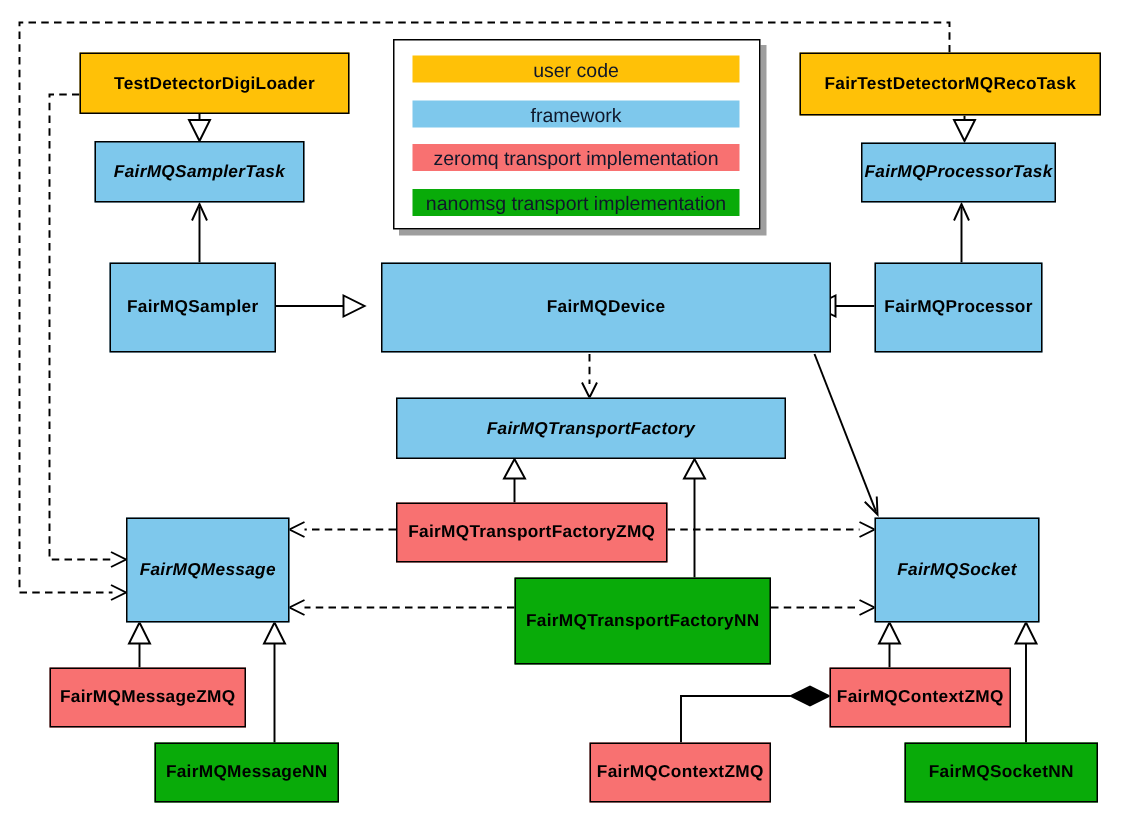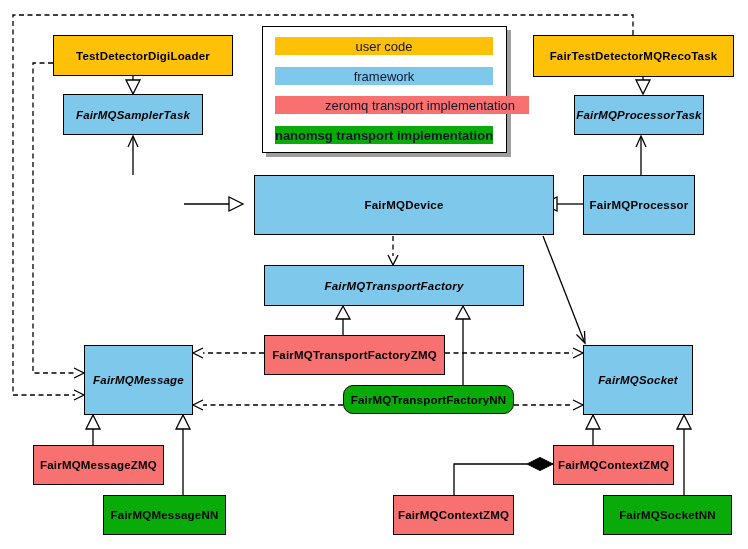--- a/index.html
+++ b/index.html
@@ -23,40 +23,40 @@
   
   #n-tddl  {left:53px; top:35px; width:180px;height:41px;}
   #n-ftdmrt{left:533px;top:35px; width:201px;height:42px;}
   #n-fmqst {left:63px; top:94px; width:140px;height:41px;}
   #n-fmqpt {left:574px;top:95px; width:130px;height:40px;}
   #n-fmqs  {left:73px; top:175px;width:111px;height:60px;}
   #n-fmqd  {left:254px;top:175px;width:300px;height:60px;}
   #n-fmqp  {left:583px;top:175px;width:112px;height:60px;}
   #n-fmqtf {left:264px;top:265px;width:260px;height:41px;}
   #n-fmqtfz{left:264px;top:335px;width:181px;height:40px;}
-  #n-fmqtfn{left:343px;top:385px;width:171px;height:29px;border-radius:10px;}
+  #n-fmqtfn{left:343px;top:385px;width:171px;height:58px;}
   #n-fmqm  {left:84px; top:345px;width:109px;height:70px;}
   #n-fmqso {left:583px;top:345px;width:110px;height:70px;}
   #n-fmqmz {left:33px; top:445px;width:131px;height:40px;}
   #n-fmqmn {left:103px;top:495px;width:123px;height:40px;}
   #n-fmqsz {left:553px;top:445px;width:121px;height:40px;}
   #n-fmqcz {left:393px;top:495px;width:121px;height:40px;}
   #n-fmqsn {left:603px;top:495px;width:129px;height:40px;}
   
   #legend{
     position:absolute;z-index:2;left:262px;top:26px;width:245px;height:127px;
     background:#fff;border:1.5px solid #000;box-sizing:border-box;
     box-shadow:4px 4px 0 #9e9e9e;
   }
   .lg-bar{
     position:absolute;left:12px;width:218px;height:18px;
     display:flex;align-items:center;justify-content:center;
     font-size:13px;color:#0f172a;white-space:nowrap;
   }
-  #lg0{top:10px;} #lg1{top:40px;} #lg2{top:69px;padding-left:36px;} #lg3{top:99px;font-weight:bold;}
+  #lg0{top:10px;} #lg1{top:40px;} #lg2{top:69px;} #lg3{top:99px;}
   
   .ln{stroke:#000;stroke-width:1.3;fill:none;}
   .dash{stroke-dasharray:5,3.5;}
   .tri{fill:#fff;stroke:#000;stroke-width:1.3;}
   .dia{fill:#000;stroke:#000;stroke-width:1;}
 </style>
 </head>
 <body>
 
 <div id="canvas">
@@ -173,20 +173,21 @@
     <div id="lg0" class="lg-bar user">user code</div>
     <div id="lg1" class="lg-bar framework">framework</div>
     <div id="lg2" class="lg-bar zmq">zeromq transport implementation</div>
     <div id="lg3" class="lg-bar nn">nanomsg transport implementation</div>
   </div>
 
   <div id="n-tddl" class="node user">TestDetectorDigiLoader</div>
   <div id="n-ftdmrt" class="node user">FairTestDetectorMQRecoTask</div>
   <div id="n-fmqst" class="node framework abstract">FairMQSamplerTask</div>
   <div id="n-fmqpt" class="node framework abstract">FairMQProcessorTask</div>
+  <div id="n-fmqs" class="node framework">FairMQSampler</div>
   <div id="n-fmqd" class="node framework">FairMQDevice</div>
   <div id="n-fmqp" class="node framework">FairMQProcessor</div>
   <div id="n-fmqtf" class="node framework abstract">FairMQTransportFactory</div>
   <div id="n-fmqtfz" class="node zmq">FairMQTransportFactoryZMQ</div>
   <div id="n-fmqtfn" class="node nn">FairMQTransportFactoryNN</div>
   <div id="n-fmqm" class="node framework abstract">FairMQMessage</div>
   <div id="n-fmqso" class="node framework abstract">FairMQSocket</div>
   <div id="n-fmqmz" class="node zmq">FairMQMessageZMQ</div>
   <div id="n-fmqmn" class="node nn">FairMQMessageNN</div>
   <div id="n-fmqsz" class="node zmq">FairMQContextZMQ</div>

